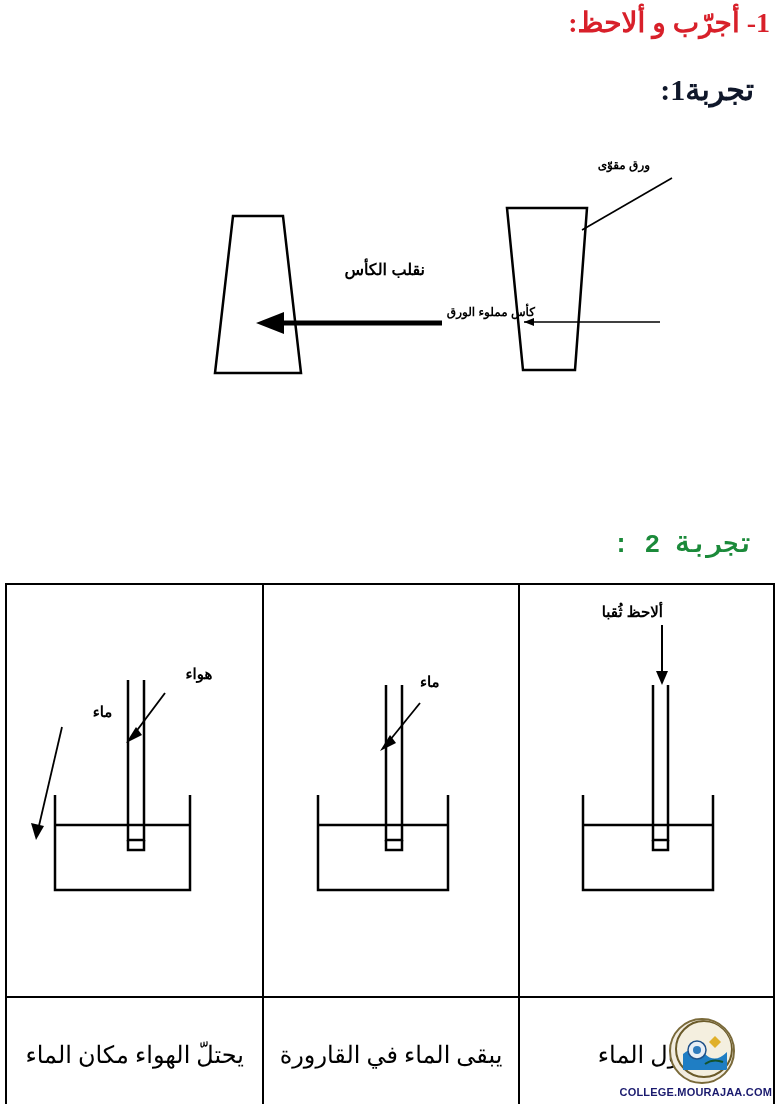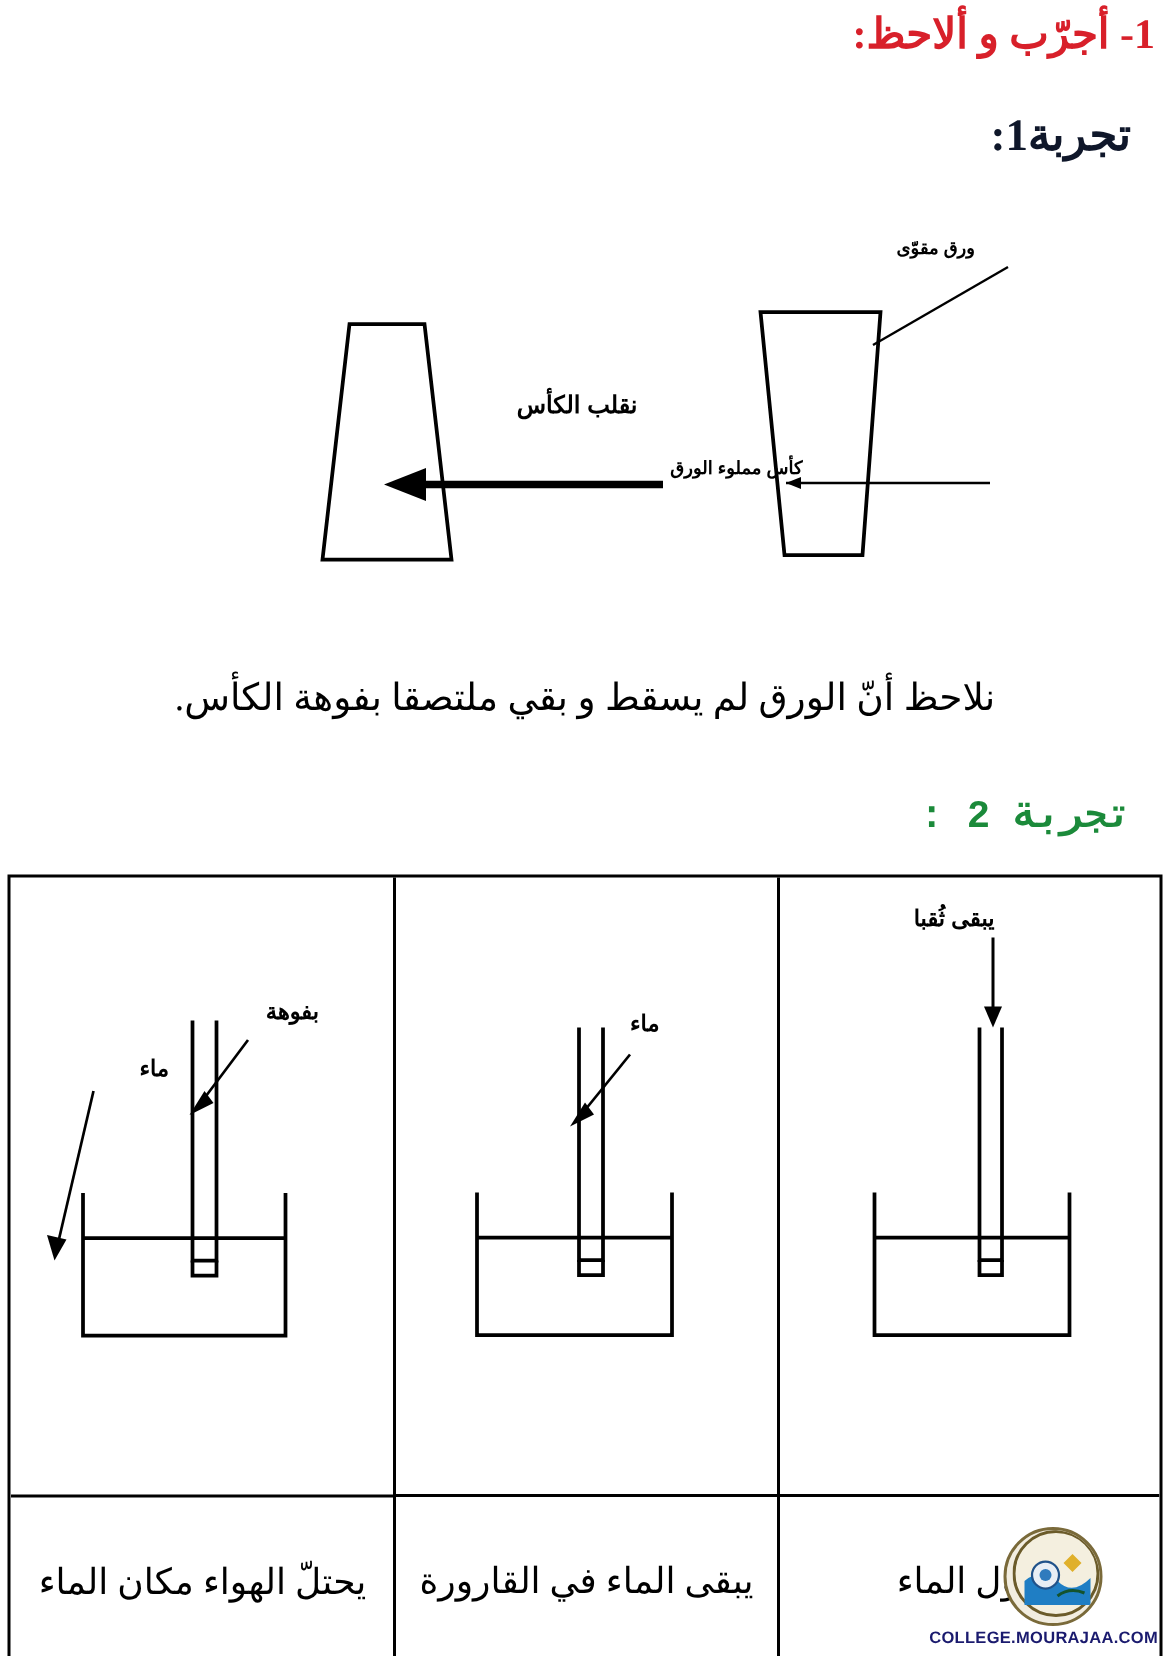--- a/index.html
+++ b/index.html
@@ -193,41 +193,40 @@
     <svg width="200" height="30" style="position:absolute; top:168px; right:330px;">
       <line x1="30" y1="15" x2="192" y2="15" stroke="#000000" stroke-width="5"></line>
       <polygon points="6,15 34,4 34,26" fill="#000000"></polygon>
     </svg>
 
     <div class="label-sm label-paper">ورق مقوّى</div>
     <div class="label-sm label-glass">كأس مملوء الورق</div>
     <div class="label-sm label-flip">نقلب الكأس</div>
   </div>
 
-  <div class="observation">نلاحظ أنّ الورق لم يسقط و بقي ملتصقا بفوهة الكأس.</div>
 
   <div class="heading-green-2">تجربة 2 :</div>
 
   <div class="exp2-table">
 
     <div class="cell">
       <div class="cell-figure">
         <svg width="250" height="415">
 
           <polyline points="60,210 60,305 190,305 190,210" fill="none" stroke="#000000" stroke-width="2.5"></polyline>
           <line x1="60" y1="240" x2="190" y2="240" stroke="#000000" stroke-width="2.5"></line>
 
           <polyline points="130,100 130,255 145,255 145,100" fill="none" stroke="#000000" stroke-width="2.5"></polyline>
 
           <polyline points="130,255 130,265 145,265 145,255" fill="none" stroke="#000000" stroke-width="2.5"></polyline>
 
           <line x1="139" y1="40" x2="139" y2="90" stroke="#000000" stroke-width="2"></line>
           <polygon points="139,100 133,86 145,86" fill="#000000"></polygon>
         </svg>
-        <div class="fig-label" style="top:18px; right:110px;">يبقى ثُقبا</div>
+        <div class="fig-label" style="top:18px; right:110px;">ألاحظ ثُقبا</div>
       </div>
       <div class="cell-caption">خول الماء</div>
     </div>
 
     <div class="cell">
       <div class="cell-figure">
         <svg width="250" height="415">
           <polyline points="50,210 50,305 180,305 180,210" fill="none" stroke="#000000" stroke-width="2.5"></polyline>
           <line x1="50" y1="240" x2="180" y2="240" stroke="#000000" stroke-width="2.5"></line>
           <polyline points="118,100 118,255 134,255 134,100" fill="none" stroke="#000000" stroke-width="2.5"></polyline>
@@ -248,21 +247,21 @@
           <line x1="55" y1="240" x2="190" y2="240" stroke="#000000" stroke-width="2.5"></line>
           <polyline points="128,95 128,255 144,255 144,95" fill="none" stroke="#000000" stroke-width="2.5"></polyline>
           <polyline points="128,255 128,265 144,265 144,255" fill="none" stroke="#000000" stroke-width="2.5"></polyline>
 
           <line x1="165" y1="108" x2="132" y2="152" stroke="#000000" stroke-width="1.8"></line>
           <polygon points="126,158 136,142 142,150" fill="#000000"></polygon>
 
           <line x1="62" y1="142" x2="38" y2="245" stroke="#000000" stroke-width="1.8"></line>
           <polygon points="36,255 31,238 44,241" fill="#000000"></polygon>
         </svg>
-        <div class="fig-label" style="top:80px; right:50px;">بفوهة</div>
+        <div class="fig-label" style="top:80px; right:50px;">هواء</div>
         <div class="fig-label" style="top:118px; right:150px;">ماء</div>
       </div>
       <div class="cell-caption">يحتلّ الهواء مكان الماء</div>
     </div>
   </div>
 
   <div class="logo-wrap">
     <div class="logo-circle">
       <svg width="58" height="58" viewBox="0 0 58 58">
         <circle cx="29" cy="29" r="28" fill="#f4efdf" stroke="#6b5b2a" stroke-width="2"></circle>

